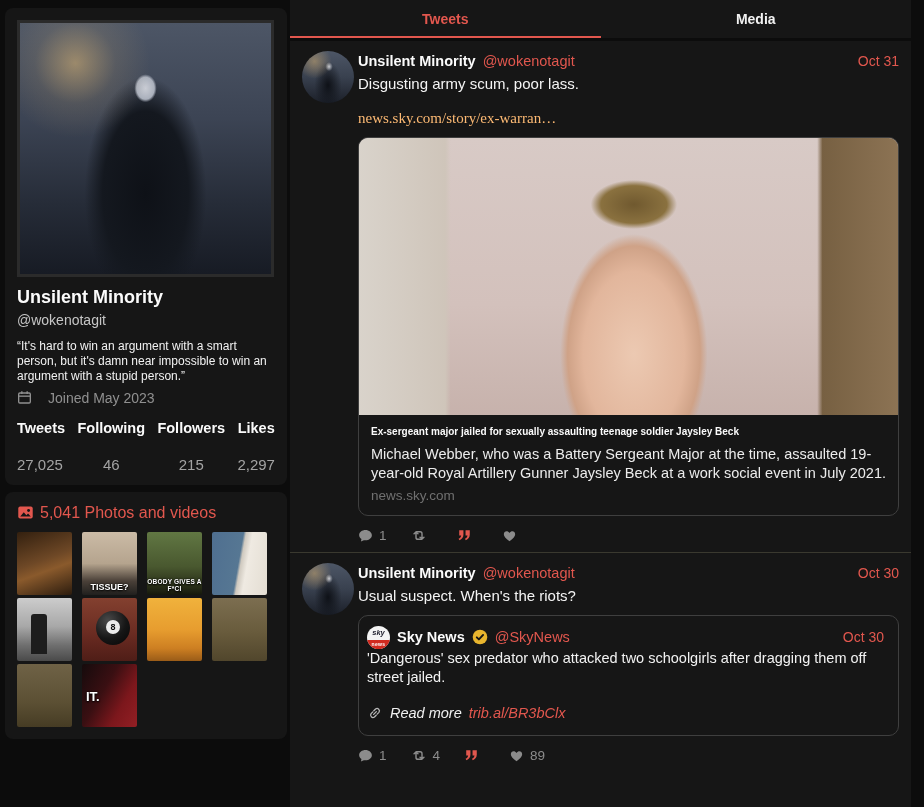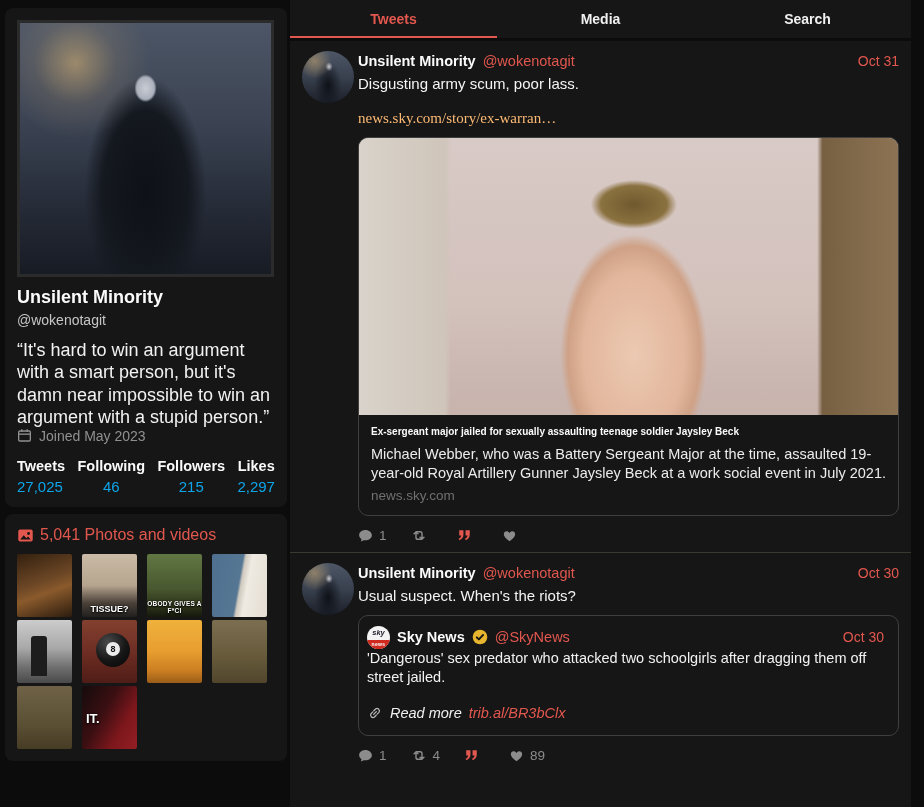--- a/index.html
+++ b/index.html
@@ -18,27 +18,27 @@
   .profile-photo {
     width:257px; height:257px; border:3px solid #2b2b2b;
     background:
       radial-gradient(circle at 22% 16%, rgba(226,186,118,.55) 0%, rgba(226,186,118,.12) 14%, rgba(0,0,0,0) 26%),
       radial-gradient(ellipse 16px 20px at 50% 26%, #c9ccd4 0%, #aab0bc 55%, rgba(0,0,0,0) 70%),
       radial-gradient(ellipse 78px 150px at 50% 68%, #0e1117 0%, #14181f 55%, rgba(0,0,0,0) 78%),
       linear-gradient(180deg, #4d5666 0%, #3c4454 38%, #262c38 72%, #171b24 100%);
   }
   .profile-name { font-size:18px; font-weight:bold; color:#fbfbfb; margin-top:10px; }
   .profile-handle { font-size:14px; color:#c6c6c6; margin-top:4px; }
-  .profile-bio { font-size:18px; color:#f2f2f2; line-height:1.24; margin-top:11px; }
-  .profile-joined { display:flex; gap:7px; color:#909090; font-size:14px; margin-top:0; }
+  .profile-bio { font-size:12px; color:#f2f2f2; line-height:1.24; margin-top:11px; }
+  .profile-joined { display:flex; gap:16px; color:#909090; font-size:14px; margin-top:6px; }
   .profile-stats { display:flex; justify-content:space-between; margin-top:14px; }
   .pstat { text-align:center; }
   .pstat:first-child { text-align:left; }
   .pstat .lab { font-size:14.5px; font-weight:bold; color:#fafafa; }
-  .pstat .val { font-size:15px; color:#0ea5e9; margin-top:4px; }
+  .pstat .val { font-size:15px; color:#a3a3a3; margin-top:20px; }
 
   .photos-header { display:flex; align-items:center; gap:6px; color:#e2574e; font-size:16px; margin-bottom:10px; }
   .photo-grid { display:grid; grid-template-columns:repeat(4,62px); gap:3px; }
   .tile { width:55px; height:63px; border-radius:2px; position:relative; overflow:hidden; }
   .cap { position:absolute; bottom:3px; left:0; right:0; text-align:center; font-size:9px; font-weight:bold; color:#fff; text-shadow:0 1px 2px #000, 0 0 2px #000; }
   .cap.tiny { font-size:6.5px; letter-spacing:.2px; }
   .cap.big { bottom:auto; top:40%; left:4px; right:auto; font-size:13px; }
   .t1 { background:linear-gradient(160deg,#33200f 0%,#6e4826 45%,#8a5a2c 60%,#2c1c0e 100%); }
   .t2 { background:linear-gradient(180deg,#cbbba6 0%,#b5a48e 50%,#4a4038 78%,#21201e 100%); }
   .t3 { background:linear-gradient(180deg,#617743 0%,#49582f 55%,#2a3019 85%,#15180c 100%); }
@@ -181,21 +181,20 @@
         <span class="cap big">IT.</span>
       </div>
     </div>
   </div>
 </div>
 
 <div class="timeline">
   <div class="tabbar">
     <div class="tab active">Tweets</div>
     <div class="tab">Media</div>
-    <div class="tab">Search</div>
   </div>
 
   <div class="tweets-panel">
 
     <article class="tweet">
       <div class="avatar"></div>
       <div class="t-content">
         <div class="t-head">
           <span class="t-name">Unsilent Minority</span>
           <span class="t-handle">@wokenotagit</span>

